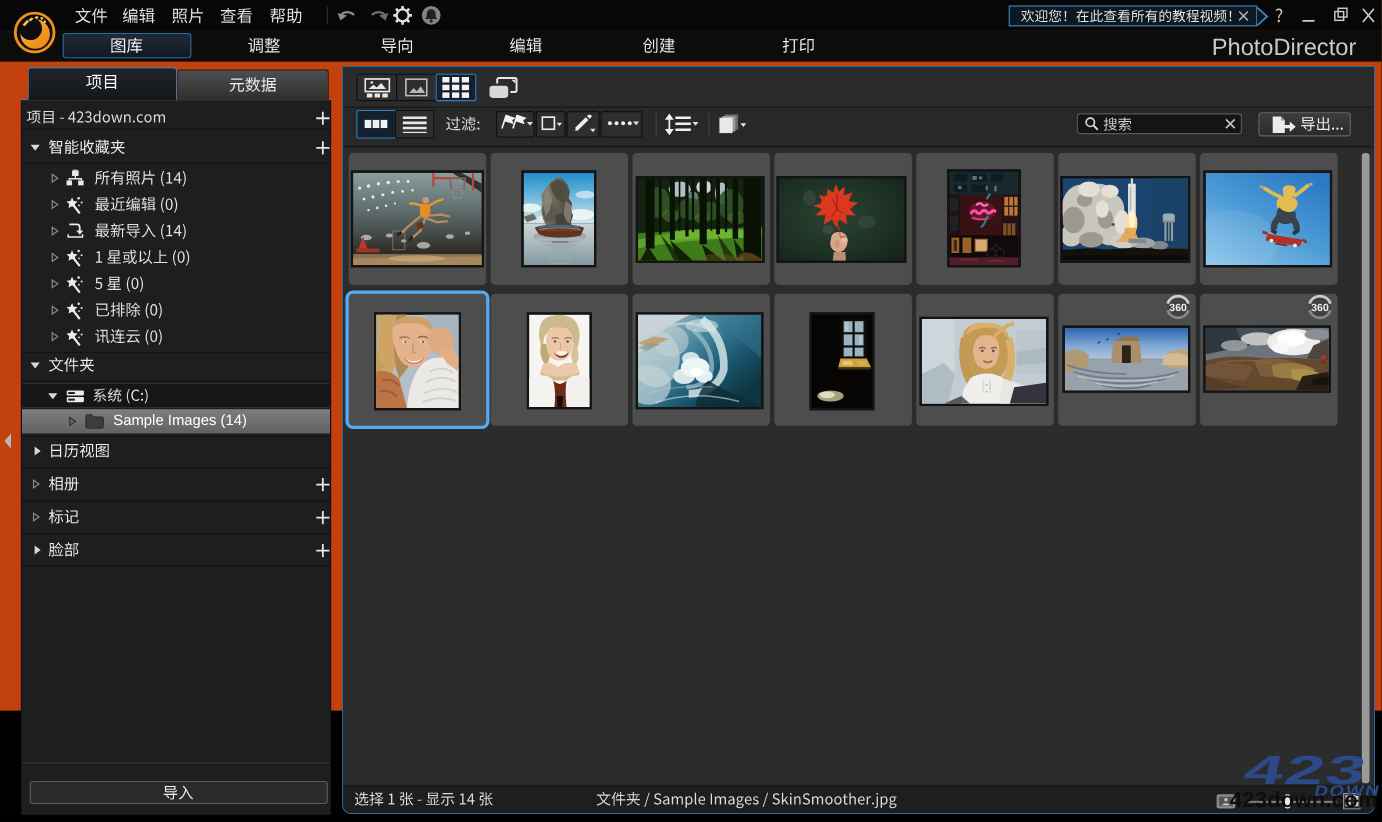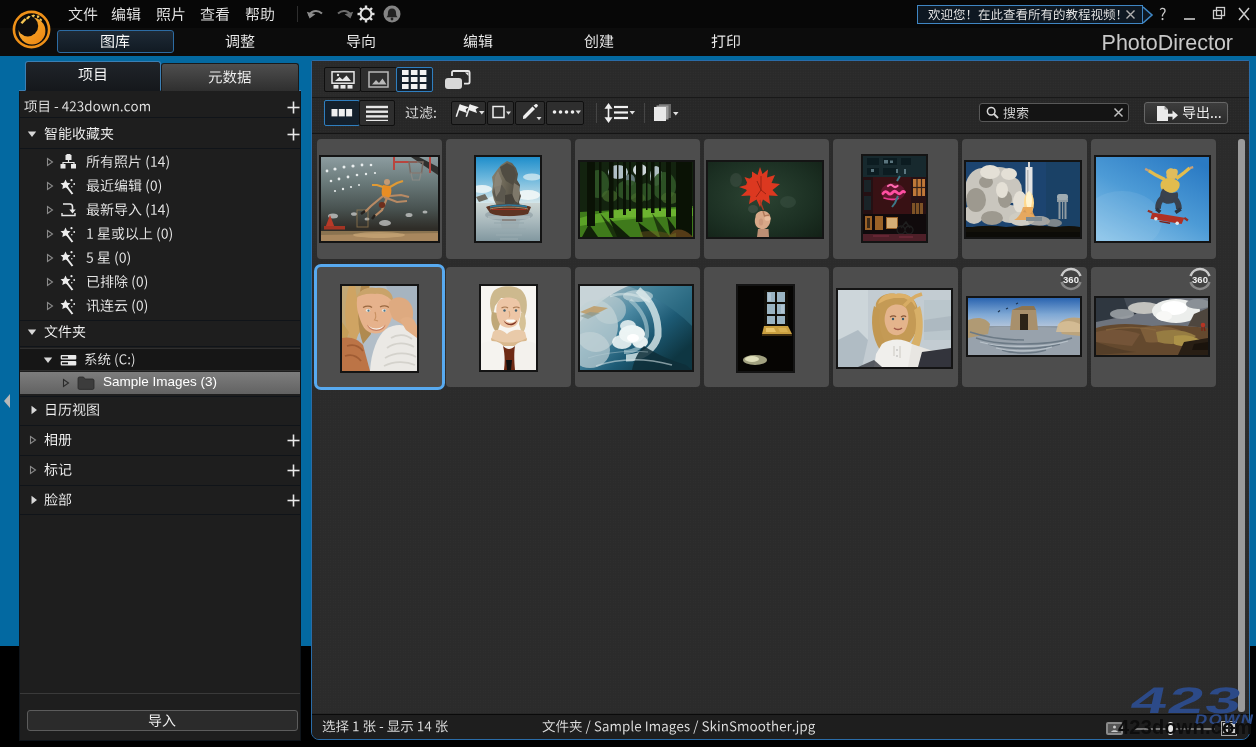--- a/index.html
+++ b/index.html
@@ -1,18 +1,18 @@
 <!DOCTYPE html>
 <html><head><meta charset="utf-8"><style>
 *{margin:0;padding:0;box-sizing:border-box}
 html,body{width:1256px;height:747px;background:#000;overflow:hidden;
 font-family:"Liberation Sans",sans-serif;-webkit-font-smoothing:antialiased}
 .abs{position:absolute}
 </style></head><body>
-<div class="abs" style="left:0;top:0;width:1256px;height:646px;background:#0369a1">
+<div class="abs" style="left:0;top:0;width:1256px;height:646px;background:#c2410c">
     <div style="position:absolute;left:0;top:0;width:1256px;height:28px;background:#070707"></div>
     <div style="position:absolute;left:0;top:28px;width:1256px;height:28px;background:#0c0c0c"></div>
     <svg class="abs" style="left:12px;top:10px" width="39" height="39" viewBox="0 0 39 39">
 <defs>
         <linearGradient id="lg2" x1="0" y1="0" x2="1" y2="1">
 <stop offset="0" stop-color="#f6c05a"></stop>
           <stop offset="0.5" stop-color="#f39c22"></stop>
           <stop offset="1" stop-color="#ed8410"></stop>
         </linearGradient>
       </defs>
@@ -251,21 +251,21 @@
     <svg style="position:absolute;left:84px;top:349.7px;overflow:visible" width="53" height="18" viewBox="0 -14.3 53 18">
       <path d="M3.9 -3.0C3.1 -2.1 2.0 -1.1 0.9 -0.4C1.2 -0.3 1.6 0.1 1.8 0.3C2.9 -0.5 4.1 -1.6 4.9 -2.7ZM8.6 -2.6C9.7 -1.7 11.1 -0.5 11.8 0.3L12.6 -0.3C11.9 -1.1 10.5 -2.3 9.4 -3.1ZM9.0 -6.0C9.3 -5.7 9.7 -5.3 10.1 -4.9L4.1 -4.5C6.1 -5.5 8.2 -6.8 10.2 -8.3L9.4 -8.9C8.7 -8.4 8.0 -7.8 7.3 -7.3L4.0 -7.2C5.0 -7.9 5.9 -8.7 6.8 -9.7C8.6 -9.8 10.3 -10.1 11.5 -10.4L10.8 -11.2C8.7 -10.7 4.7 -10.3 1.4 -10.2C1.6 -9.9 1.7 -9.5 1.7 -9.3C2.9 -9.3 4.2 -9.4 5.4 -9.5C4.5 -8.6 3.5 -7.8 3.2 -7.6C2.8 -7.3 2.5 -7.1 2.2 -7.0C2.3 -6.8 2.4 -6.3 2.5 -6.1C2.8 -6.2 3.2 -6.3 5.9 -6.5C4.8 -5.7 3.8 -5.2 3.3 -5.0C2.5 -4.6 1.9 -4.3 1.4 -4.3C1.6 -4.0 1.7 -3.5 1.7 -3.3C2.1 -3.5 2.6 -3.5 6.4 -3.8V-0.3C6.4 -0.1 6.3 -0.1 6.1 -0.1C5.9 -0.0 5.1 -0.0 4.3 -0.1C4.5 0.2 4.7 0.6 4.7 0.9C5.7 0.9 6.4 0.9 6.8 0.8C7.3 0.6 7.4 0.3 7.4 -0.3V-3.9L10.7 -4.1C11.1 -3.7 11.5 -3.3 11.7 -2.9L12.5 -3.4C11.9 -4.2 10.8 -5.5 9.7 -6.4Z M22.9 -4.8V-0.5C22.9 0.5 23.2 0.8 24.1 0.8C24.3 0.8 25.1 0.8 25.3 0.8C26.1 0.8 26.4 0.3 26.4 -1.5C26.2 -1.6 25.8 -1.8 25.6 -2.0C25.5 -0.3 25.5 -0.1 25.2 -0.1C25.0 -0.1 24.4 -0.1 24.3 -0.1C24.0 -0.1 23.9 -0.1 23.9 -0.5V-4.8ZM20.4 -4.7C20.3 -2.1 20.0 -0.6 17.8 0.2C18.0 0.4 18.3 0.8 18.4 1.0C20.9 0.0 21.3 -1.7 21.4 -4.7ZM14.1 -0.7 14.3 0.3C15.5 -0.1 17.1 -0.6 18.6 -1.1L18.5 -2.0C16.8 -1.5 15.2 -1.0 14.1 -0.7ZM21.5 -11.1C21.8 -10.6 22.1 -9.8 22.3 -9.4H19.0V-8.5H21.4C20.8 -7.6 19.9 -6.4 19.6 -6.1C19.3 -5.8 19.0 -5.8 18.7 -5.7C18.8 -5.5 19.0 -5.0 19.1 -4.7C19.4 -4.9 20.0 -4.9 24.9 -5.4C25.1 -5.0 25.3 -4.7 25.5 -4.4L26.3 -4.9C25.9 -5.7 25.0 -6.9 24.3 -7.9L23.5 -7.5C23.8 -7.1 24.1 -6.6 24.4 -6.2L20.7 -5.9C21.3 -6.6 22.1 -7.7 22.6 -8.5H26.3V-9.4H22.4L23.3 -9.7C23.1 -10.1 22.8 -10.8 22.5 -11.4ZM14.3 -5.7C14.5 -5.8 14.8 -5.9 16.4 -6.1C15.9 -5.3 15.3 -4.6 15.1 -4.3C14.7 -3.8 14.4 -3.5 14.1 -3.4C14.2 -3.2 14.3 -2.7 14.4 -2.5C14.7 -2.6 15.1 -2.8 18.5 -3.5C18.5 -3.7 18.4 -4.1 18.5 -4.4L15.9 -3.9C16.9 -5.1 18.0 -6.5 18.8 -8.0L17.9 -8.5C17.6 -8.0 17.4 -7.5 17.1 -7.0L15.4 -6.9C16.2 -8.0 17.1 -9.5 17.7 -10.9L16.7 -11.4C16.1 -9.8 15.1 -8.0 14.7 -7.6C14.4 -7.1 14.2 -6.8 13.9 -6.8C14.1 -6.5 14.2 -5.9 14.3 -5.7Z M33.3 2.6 34.0 2.3C32.8 0.4 32.3 -1.9 32.3 -4.2C32.3 -6.5 32.8 -8.8 34.0 -10.7L33.3 -11.0C32.0 -9.0 31.3 -6.8 31.3 -4.2C31.3 -1.5 32.0 0.6 33.3 2.6Z M39.7 0.2C41.0 0.2 41.9 -0.3 42.7 -1.2L42.0 -2.0C41.4 -1.3 40.7 -0.9 39.7 -0.9C37.8 -0.9 36.7 -2.5 36.7 -5.0C36.7 -7.5 37.9 -9.0 39.8 -9.0C40.6 -9.0 41.3 -8.6 41.8 -8.0L42.5 -8.9C41.9 -9.5 41.0 -10.1 39.8 -10.1C37.2 -10.1 35.4 -8.1 35.4 -4.9C35.4 -1.7 37.2 0.2 39.7 0.2Z M45.1 -5.3C45.6 -5.3 46.0 -5.6 46.0 -6.2C46.0 -6.8 45.6 -7.2 45.1 -7.2C44.6 -7.2 44.2 -6.8 44.2 -6.2C44.2 -5.6 44.6 -5.3 45.1 -5.3ZM45.1 0.2C45.6 0.2 46.0 -0.2 46.0 -0.8C46.0 -1.3 45.6 -1.7 45.1 -1.7C44.6 -1.7 44.2 -1.3 44.2 -0.8C44.2 -0.2 44.6 0.2 45.1 0.2Z M48.3 2.6C49.5 0.6 50.3 -1.5 50.3 -4.2C50.3 -6.8 49.5 -9.0 48.3 -11.0L47.5 -10.7C48.7 -8.8 49.3 -6.5 49.3 -4.2C49.3 -1.9 48.7 0.4 47.5 2.3Z" fill="#e4e4e4"></path>
     </svg>
     <div style="position:absolute;left:20px;top:372px;width:280px;height:22px;background:linear-gradient(#7d7d7d,#626262)"></div>
     <svg class="abs" style="left:62px;top:378px" width="8" height="10" viewBox="0 0 8 10">
 <path d="M1.5 1.5 L6.5 5 L1.5 8.5 Z" fill="none" stroke="#2a2a2a" stroke-width="1.1"></path>
     </svg>
     <svg class="abs" style="left:77px;top:376px" width="18" height="14" viewBox="0 0 18 14">
 <path d="M1 2.5 C1 1.7 1.6 1 2.4 1 H6.5 L8 3 H15.6 C16.4 3 17 3.6 17 4.4 V12 C17 12.8 16.4 13.4 15.6 13.4 H2.4 C1.6 13.4 1 12.8 1 12 Z" fill="#3c3c3c" stroke="#2a2a2a" stroke-width="0.8"></path>
     </svg>
-    <div style="position:absolute;left:103px;top:374px;width:170px;height:18px;color:#ffffff;font-size:13.5px">Sample Images (3)</div>
+    <div style="position:absolute;left:103px;top:374px;width:170px;height:18px;color:#ffffff;font-size:13.5px">Sample Images (14)</div>
     <div style="position:absolute;left:20px;top:396px;width:280px;height:1px;background:#101419"></div>
     <svg class="abs" style="left:30px;top:405px" width="8" height="10" viewBox="0 0 8 10">
 <path d="M1.5 0.8 L7 5 L1.5 9.2 Z" fill="#d8d8d8"></path>
     </svg>
     <svg style="position:absolute;left:44px;top:400.2px;overflow:visible" width="58" height="19" viewBox="0 -14.8 58 19">
       <path d="M3.5 -4.9H10.5V-1.0H3.5ZM3.5 -6.0V-9.8H10.5V-6.0ZM2.5 -10.8V1.0H3.5V0.1H10.5V0.9H11.6V-10.8Z M15.6 -11.1V-6.6C15.6 -4.5 15.5 -1.6 14.5 0.5C14.7 0.6 15.2 0.9 15.4 1.1C16.5 -1.1 16.7 -4.4 16.7 -6.6V-10.1H27.3V-11.1ZM20.9 -9.3C20.9 -8.5 20.9 -7.8 20.8 -7.0H17.6V-6.0H20.7C20.5 -3.3 19.7 -1.0 17.0 0.3C17.2 0.5 17.5 0.8 17.7 1.1C20.6 -0.4 21.5 -3.0 21.8 -6.0H25.5C25.3 -2.2 25.0 -0.7 24.6 -0.3C24.5 -0.1 24.3 -0.1 24.0 -0.1C23.7 -0.1 22.8 -0.1 22.0 -0.2C22.1 0.1 22.3 0.5 22.3 0.9C23.2 0.9 24.0 0.9 24.4 0.9C24.9 0.8 25.2 0.7 25.5 0.4C26.1 -0.2 26.3 -1.9 26.5 -6.5C26.5 -6.7 26.5 -7.0 26.5 -7.0H21.9C22.0 -7.8 22.0 -8.5 22.0 -9.3Z M34.3 -11.1V-3.6H35.3V-10.2H39.6V-3.6H40.7V-11.1ZM30.2 -11.3C30.7 -10.7 31.2 -9.9 31.5 -9.4L32.3 -10.0C32.1 -10.5 31.5 -11.2 31.0 -11.7ZM36.9 -9.1V-6.4C36.9 -4.2 36.5 -1.5 33.0 0.4C33.2 0.5 33.5 0.9 33.6 1.1C35.7 0.0 36.8 -1.5 37.4 -3.0V-0.3C37.4 0.7 37.8 0.9 38.7 0.9H40.0C41.2 0.9 41.4 0.3 41.5 -1.9C41.2 -1.9 40.9 -2.1 40.6 -2.3C40.6 -0.3 40.5 0.1 40.0 0.1H38.9C38.5 0.1 38.4 0.0 38.4 -0.4V-3.9H37.7C37.9 -4.7 37.9 -5.6 37.9 -6.3V-9.1ZM28.9 -9.4V-8.4H32.3C31.5 -6.6 30.0 -4.9 28.5 -3.9C28.7 -3.7 29.0 -3.1 29.0 -2.9C29.6 -3.3 30.1 -3.8 30.7 -4.3V1.1H31.7V-4.9C32.1 -4.3 32.7 -3.5 33.0 -3.1L33.7 -3.9C33.4 -4.2 32.5 -5.3 31.9 -5.9C32.6 -6.9 33.2 -7.9 33.6 -9.0L33.0 -9.4L32.8 -9.4Z M47.2 -3.9C48.4 -3.7 49.8 -3.2 50.6 -2.8L51.0 -3.5C50.2 -3.9 48.8 -4.3 47.7 -4.5ZM45.9 -2.1C47.8 -1.9 50.2 -1.3 51.5 -0.9L52.0 -1.6C50.7 -2.1 48.2 -2.6 46.3 -2.8ZM43.2 -11.1V1.1H44.2V0.5H53.8V1.1H54.8V-11.1ZM44.2 -0.4V-10.2H53.8V-0.4ZM47.8 -9.9C47.1 -8.8 45.9 -7.7 44.7 -7.0C44.9 -6.8 45.3 -6.5 45.4 -6.3C45.9 -6.6 46.3 -6.9 46.7 -7.3C47.1 -6.9 47.7 -6.5 48.2 -6.1C47.0 -5.5 45.7 -5.1 44.4 -4.8C44.6 -4.6 44.8 -4.2 44.9 -4.0C46.3 -4.3 47.8 -4.8 49.1 -5.5C50.3 -4.9 51.6 -4.4 52.9 -4.1C53.1 -4.4 53.3 -4.8 53.5 -4.9C52.3 -5.2 51.1 -5.5 50.0 -6.0C51.0 -6.7 51.9 -7.5 52.5 -8.5L51.9 -8.8L51.7 -8.8H48.1C48.3 -9.1 48.5 -9.3 48.7 -9.6ZM47.3 -7.9 47.4 -8.0H51.0C50.5 -7.4 49.8 -6.9 49.1 -6.5C48.4 -6.9 47.8 -7.4 47.3 -7.9Z" fill="#efefef"></path>
     </svg>
     <div style="position:absolute;left:20px;top:425px;width:280px;height:1px;background:#101419"></div>
     <svg class="abs" style="left:29px;top:435px" width="8" height="10" viewBox="0 0 8 10">
 <path d="M1.5 1.5 L6.5 5 L1.5 8.5 Z" fill="none" stroke="#8a8a8a" stroke-width="1.1"></path>

